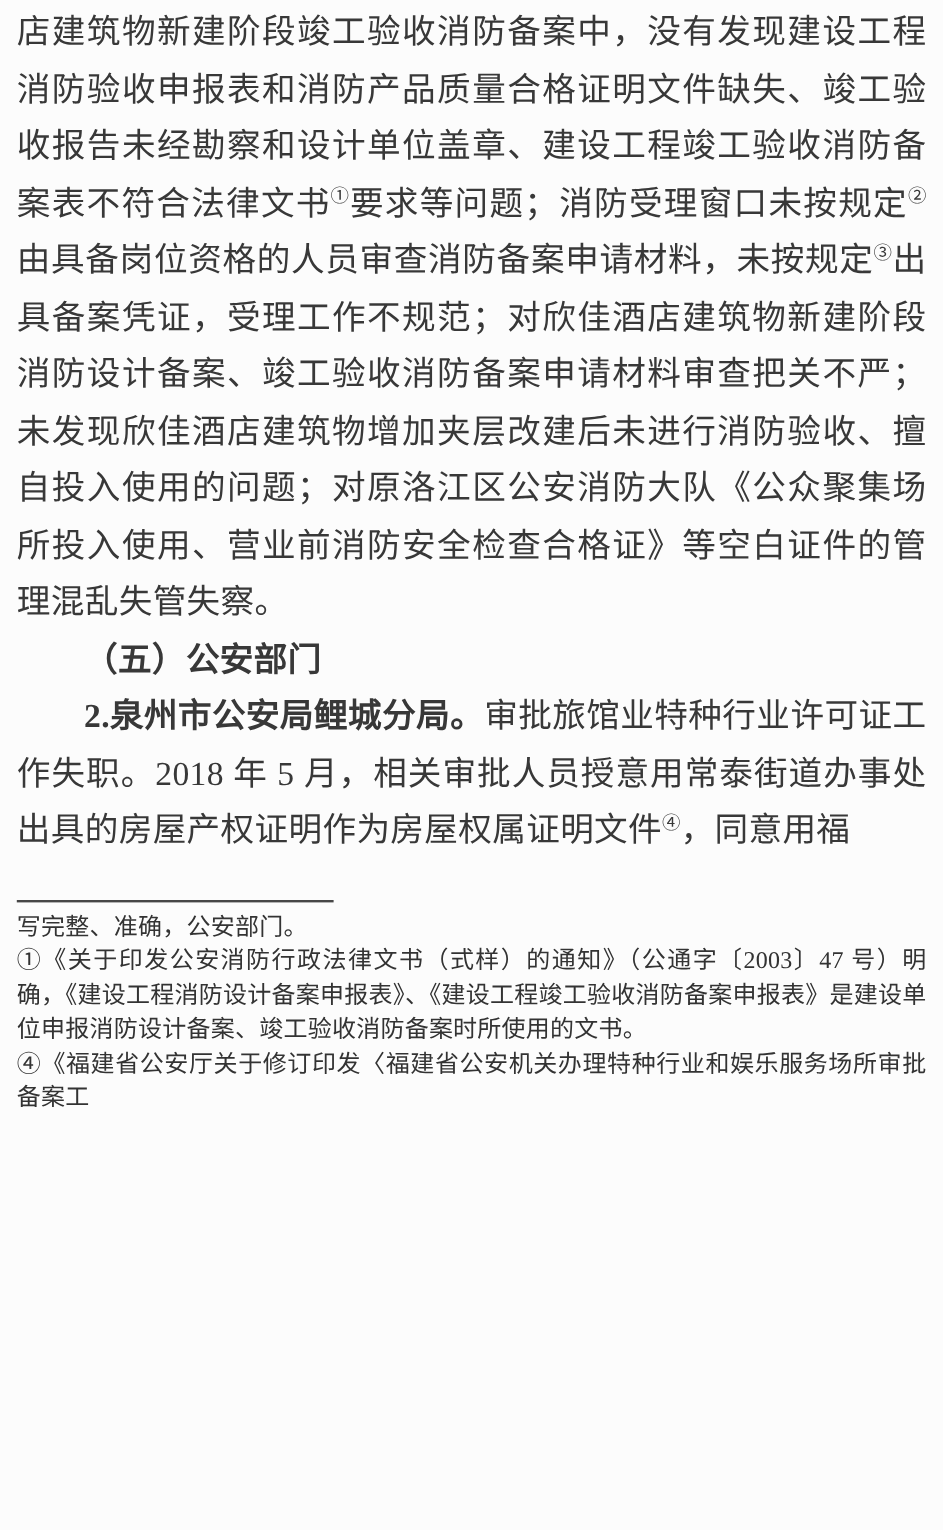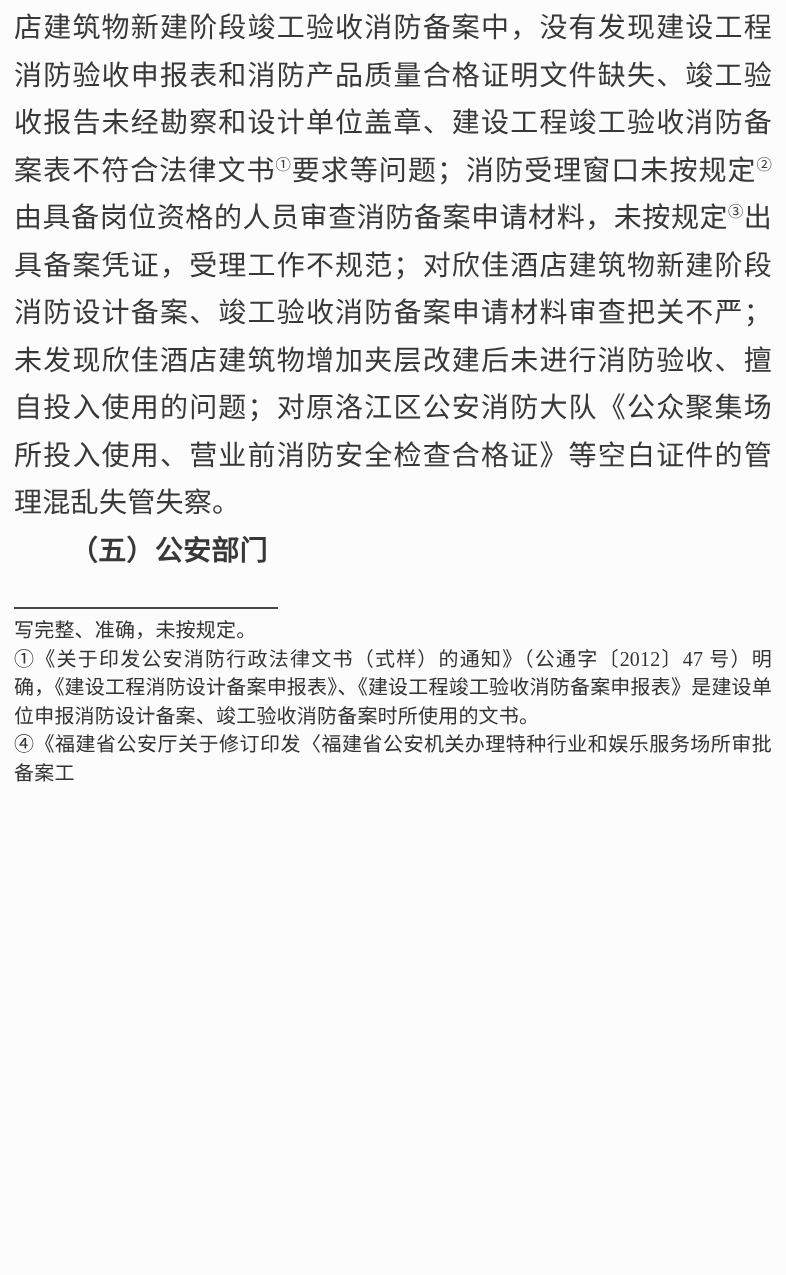--- a/index.html
+++ b/index.html
@@ -60,24 +60,25 @@
 
 <div class="page">
 
   <section class="body-text">
 
     <p class="para"><span>店建筑物新建阶段竣工验收消防备案中，没有发现建设工程消防验收申报表和消防产品质量合格证明文件缺失、竣工验收报告未经勘察和设计单位盖章、建设工程竣工验收消防备案表不符合法律文书</span><sup class="fn-ref">①</sup><span>要求等问题；消防受理窗口未按规定</span><sup class="fn-ref">②</sup><span>由具备岗位资格的人员审查消防备案申请材料，未按规定</span><sup class="fn-ref">③</sup><span>出具备案凭证，受理工作不规范；对欣佳酒店建筑物新建阶段消防设计备案、竣工验收消防备案申请材料审查把关不严；未发现欣佳酒店建筑物增加夹层改建后未进行消防验收、擅自投入使用的问题；对原洛江区公安消防大队《公众聚集场所投入使用、营业前消防安全检查合格证》等空白证件的管理混乱失管失察。</span></p>
 
     <p class="para indent"><span class="bold">（五）公安部门</span></p>
 
 
+    <p class="para indent"><span class="bold">2.泉州市公安局鲤城分局。</span><span>审批旅馆业特种行业许可证工作失职。2018 年 5 月，相关审批人员授意用常泰街道办事处出具的房屋产权证明作为房屋权属证明文件</span><sup class="fn-ref">④</sup><span>，同意用福</span></p>
 
   </section>
 
   <div class="fn-sep"></div>
 
   <section class="footnotes">
-    <p class="fn">写完整、准确，未按规定。</p>
-    <p class="fn">①《关于印发公安消防行政法律文书（式样）的通知》（公通字〔2012〕47 号）明确，《建设工程消防设计备案申报表》、《建设工程竣工验收消防备案申报表》是建设单位申报消防设计备案、竣工验收消防备案时所使用的文书。</p>
+    <p class="fn">写完整、准确，公安部门。</p>
+    <p class="fn">①《关于印发公安消防行政法律文书（式样）的通知》（公通字〔2003〕47 号）明确，《建设工程消防设计备案申报表》、《建设工程竣工验收消防备案申报表》是建设单位申报消防设计备案、竣工验收消防备案时所使用的文书。</p>
     <p class="fn">④《福建省公安厅关于修订印发〈福建省公安机关办理特种行业和娱乐服务场所审批备案工</p>
   </section>
 
 </div>
 
 </body></html>

